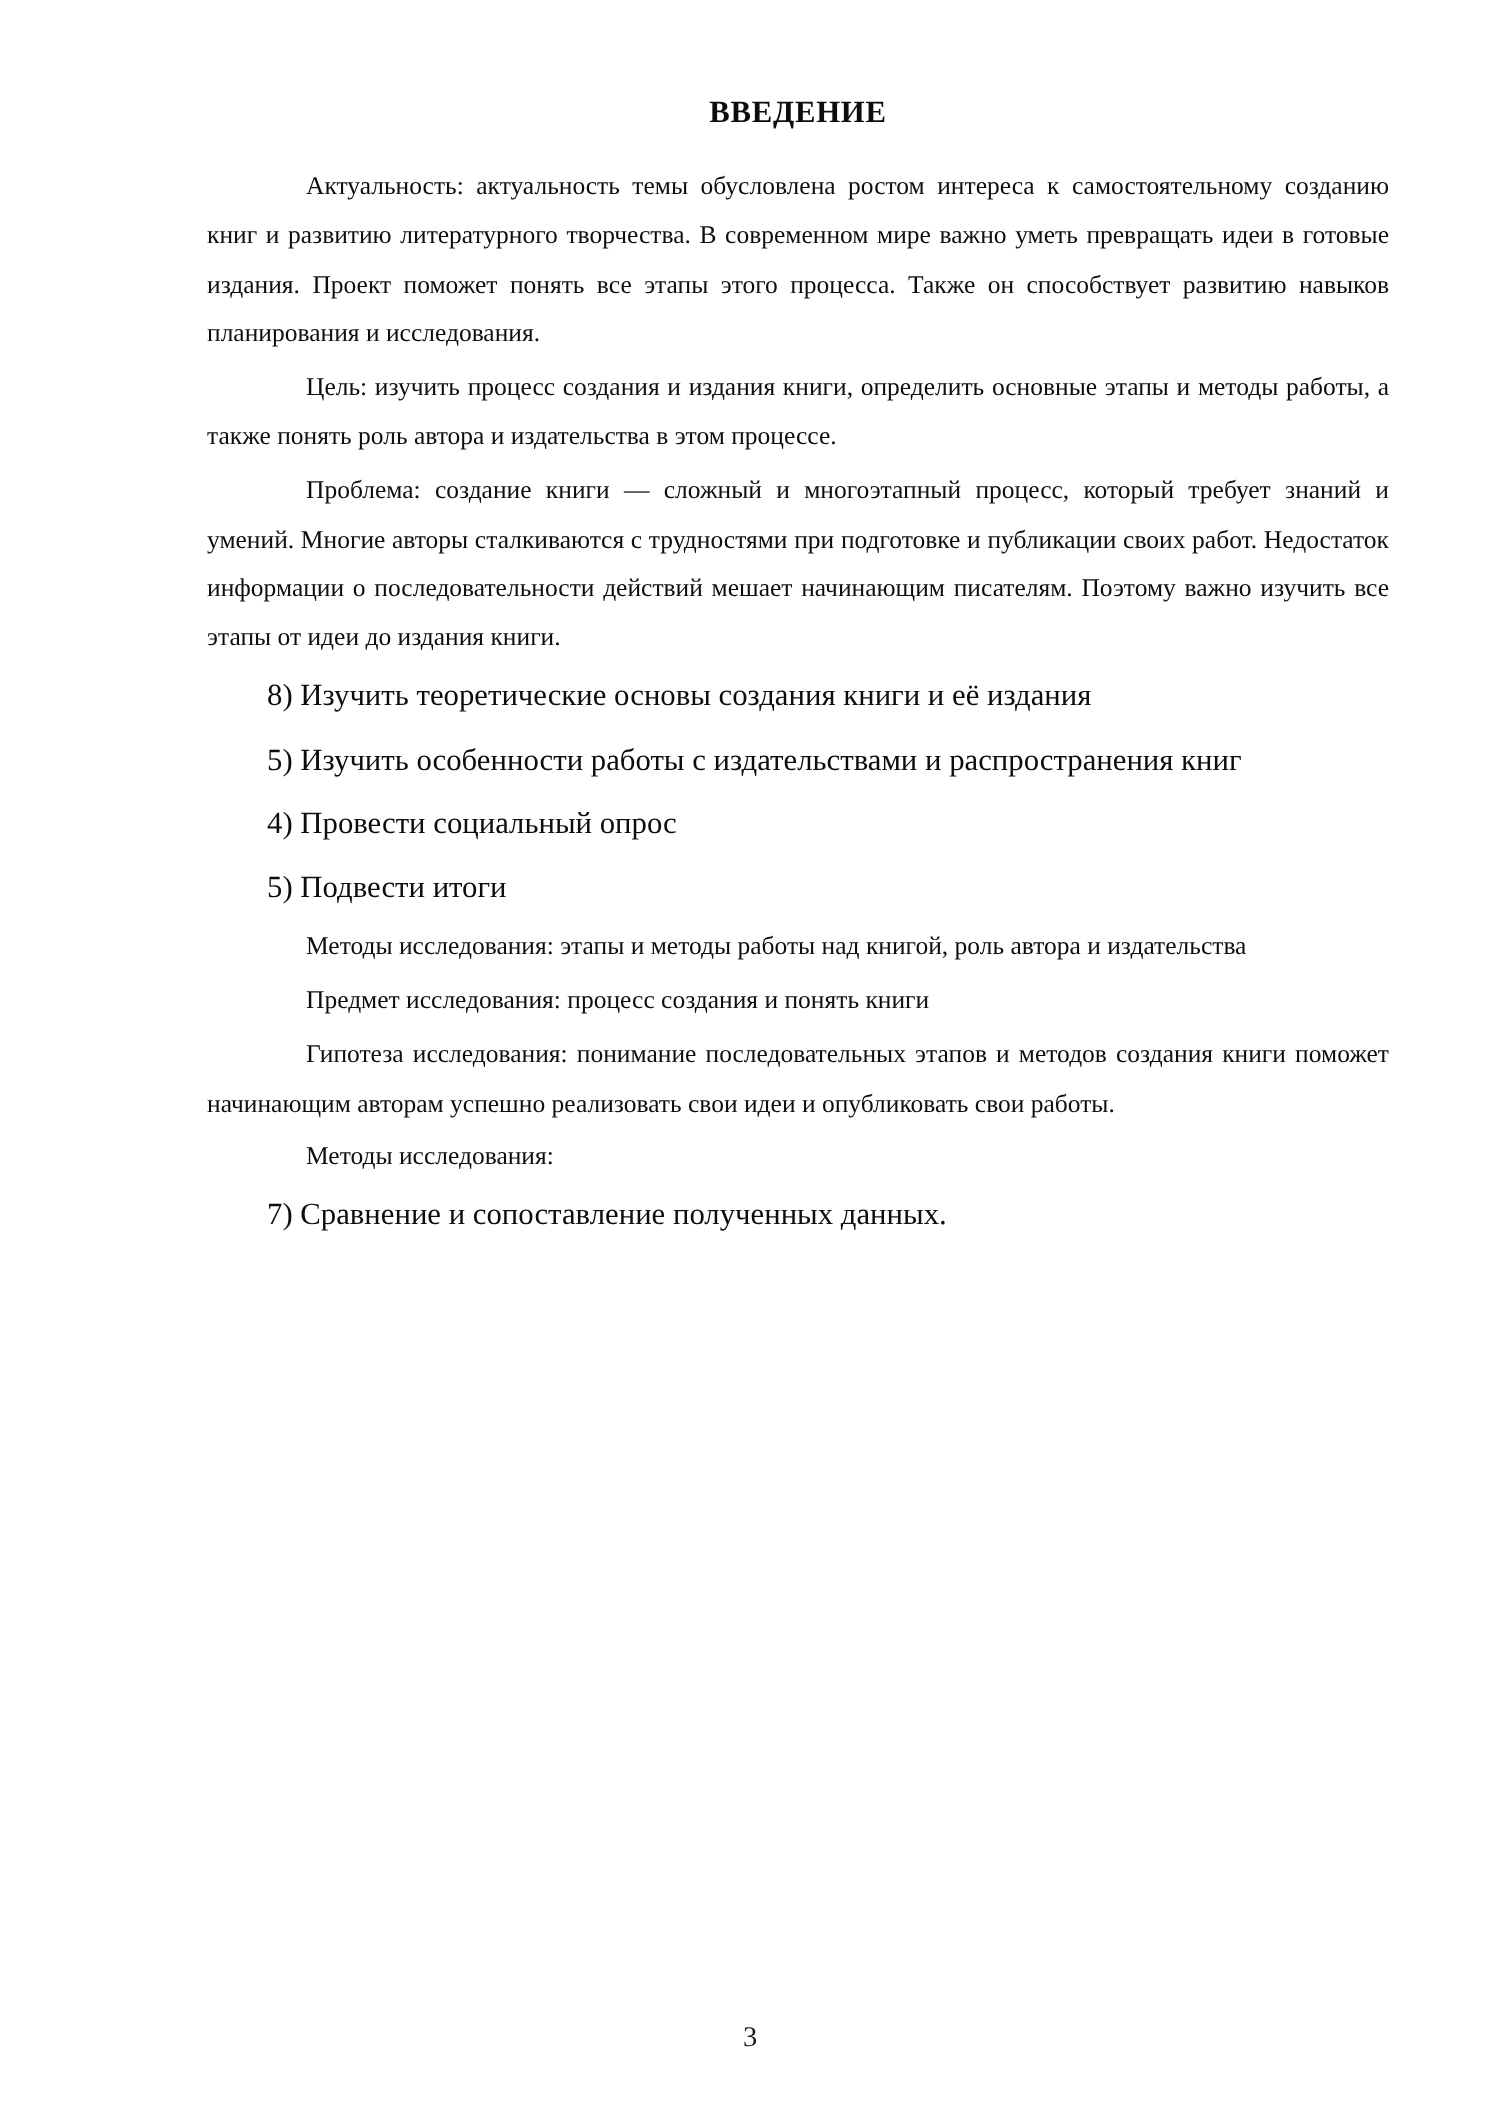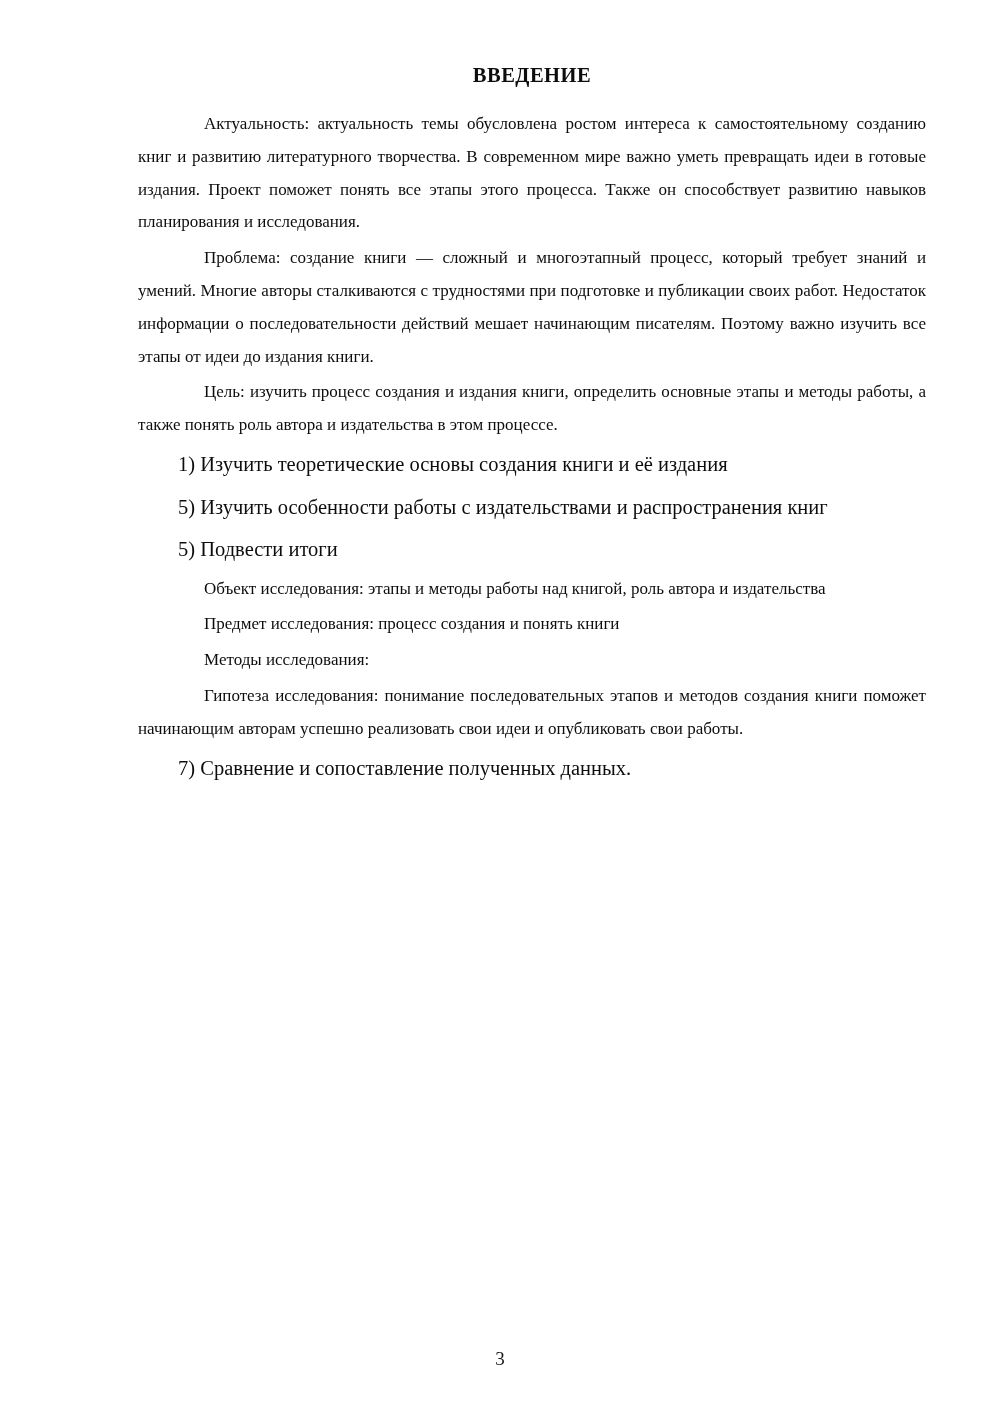--- a/index.html
+++ b/index.html
@@ -51,25 +51,26 @@
     color: #1a1a1a;
   }
 </style>
 </head>
 <body>
 
 <div class="page">
   <h1 class="doc-title">ВВЕДЕНИЕ</h1>
   <div id="body-container">
       <p class="para ">Актуальность: актуальность темы обусловлена ростом интереса к самостоятельному созданию книг и развитию литературного творчества. В современном мире важно уметь превращать идеи в готовые издания. Проект поможет понять все этапы этого процесса. Также он способствует развитию навыков планирования и исследования.</p>
+      <p class="para ">Цель: изучить процесс создания и издания книги, определить основные этапы и методы работы, а также понять роль автора и издательства в этом процессе.</p>
       <p class="para ">Проблема: создание книги — сложный и многоэтапный процесс, который требует знаний и умений. Многие авторы сталкиваются с трудностями при подготовке и публикации своих работ. Недостаток информации о последовательности действий мешает начинающим писателям. Поэтому важно изучить все этапы от идеи до издания книги.</p>
-      <p class="para ">Цель: изучить процесс создания и издания книги, определить основные этапы и методы работы, а также понять роль автора и издательства в этом процессе.</p>
-      <p class="item">1) Изучить теоретические основы создания книги и её издания</p>
+      <p class="item">8) Изучить теоретические основы создания книги и её издания</p>
       <p class="item">5) Изучить особенности работы с издательствами и распространения книг</p>
+      <p class="item">4) Провести социальный опрос</p>
       <p class="item">5) Подвести итоги</p>
-      <p class="para ">Объект исследования: этапы и методы работы над книгой, роль автора и издательства</p>
+      <p class="para ">Методы исследования: этапы и методы работы над книгой, роль автора и издательства</p>
       <p class="para ">Предмет исследования: процесс создания и понять книги</p>
+      <p class="para ">Гипотеза исследования: понимание последовательных этапов и методов создания книги поможет начинающим авторам успешно реализовать свои идеи и опубликовать свои работы.</p>
       <p class="para ">Методы исследования:</p>
-      <p class="para ">Гипотеза исследования: понимание последовательных этапов и методов создания книги поможет начинающим авторам успешно реализовать свои идеи и опубликовать свои работы.</p>
       <p class="item">7) Сравнение и сопоставление полученных данных.</p>
     </div>
   <div class="page-number">3</div>
 </div>
 
 </body></html>

